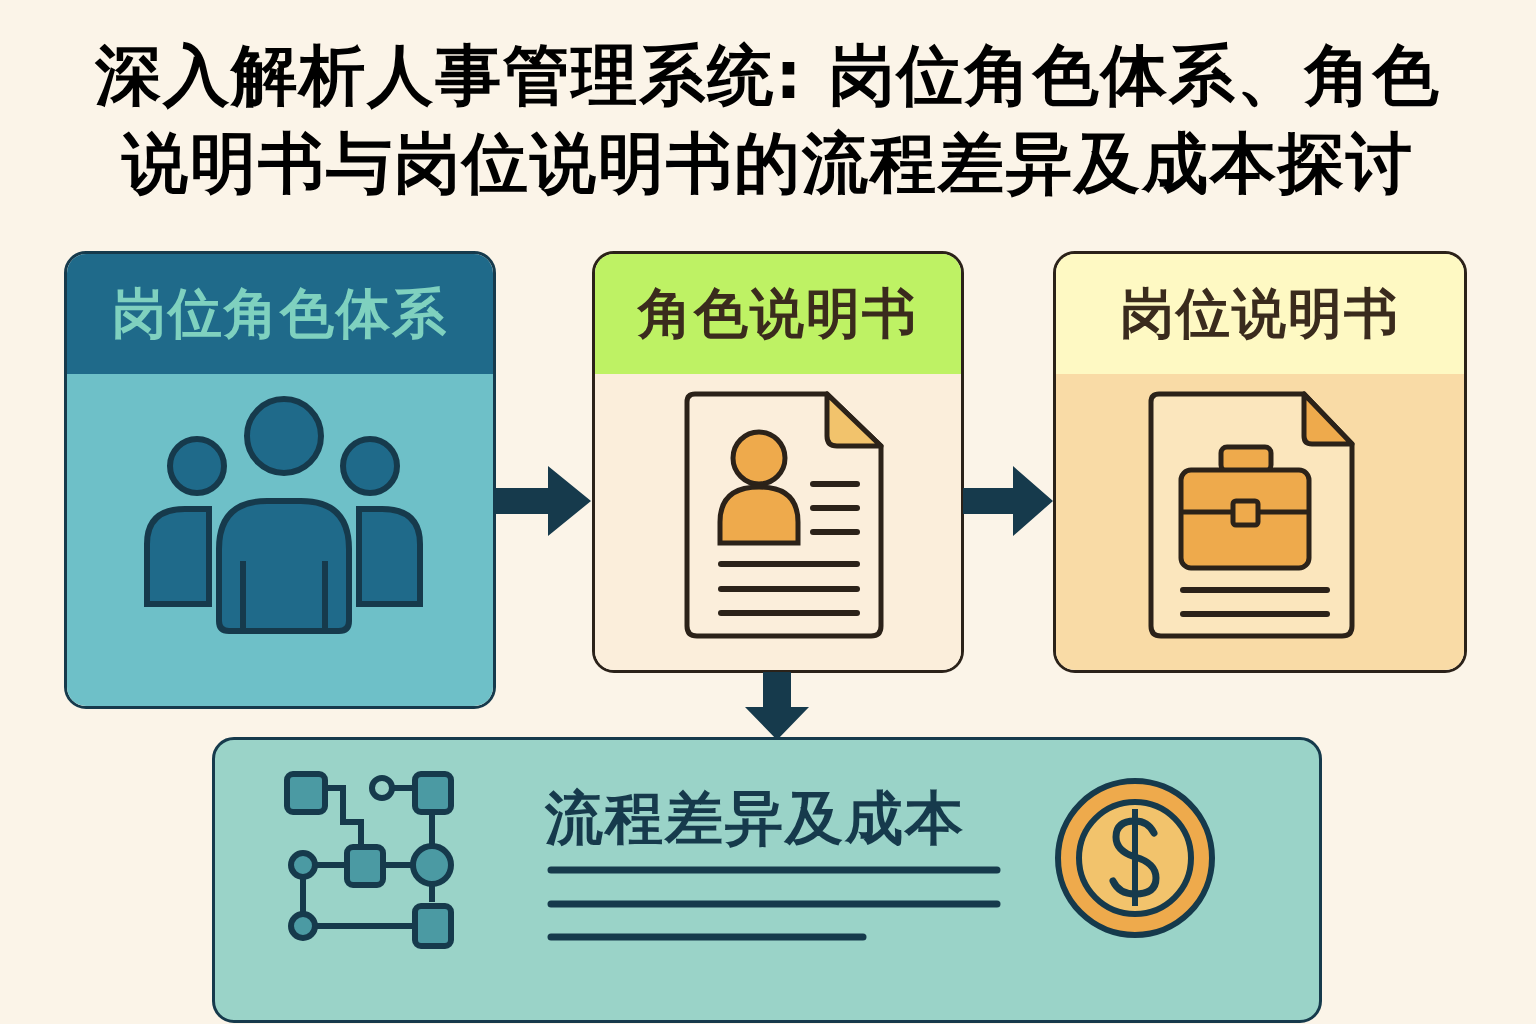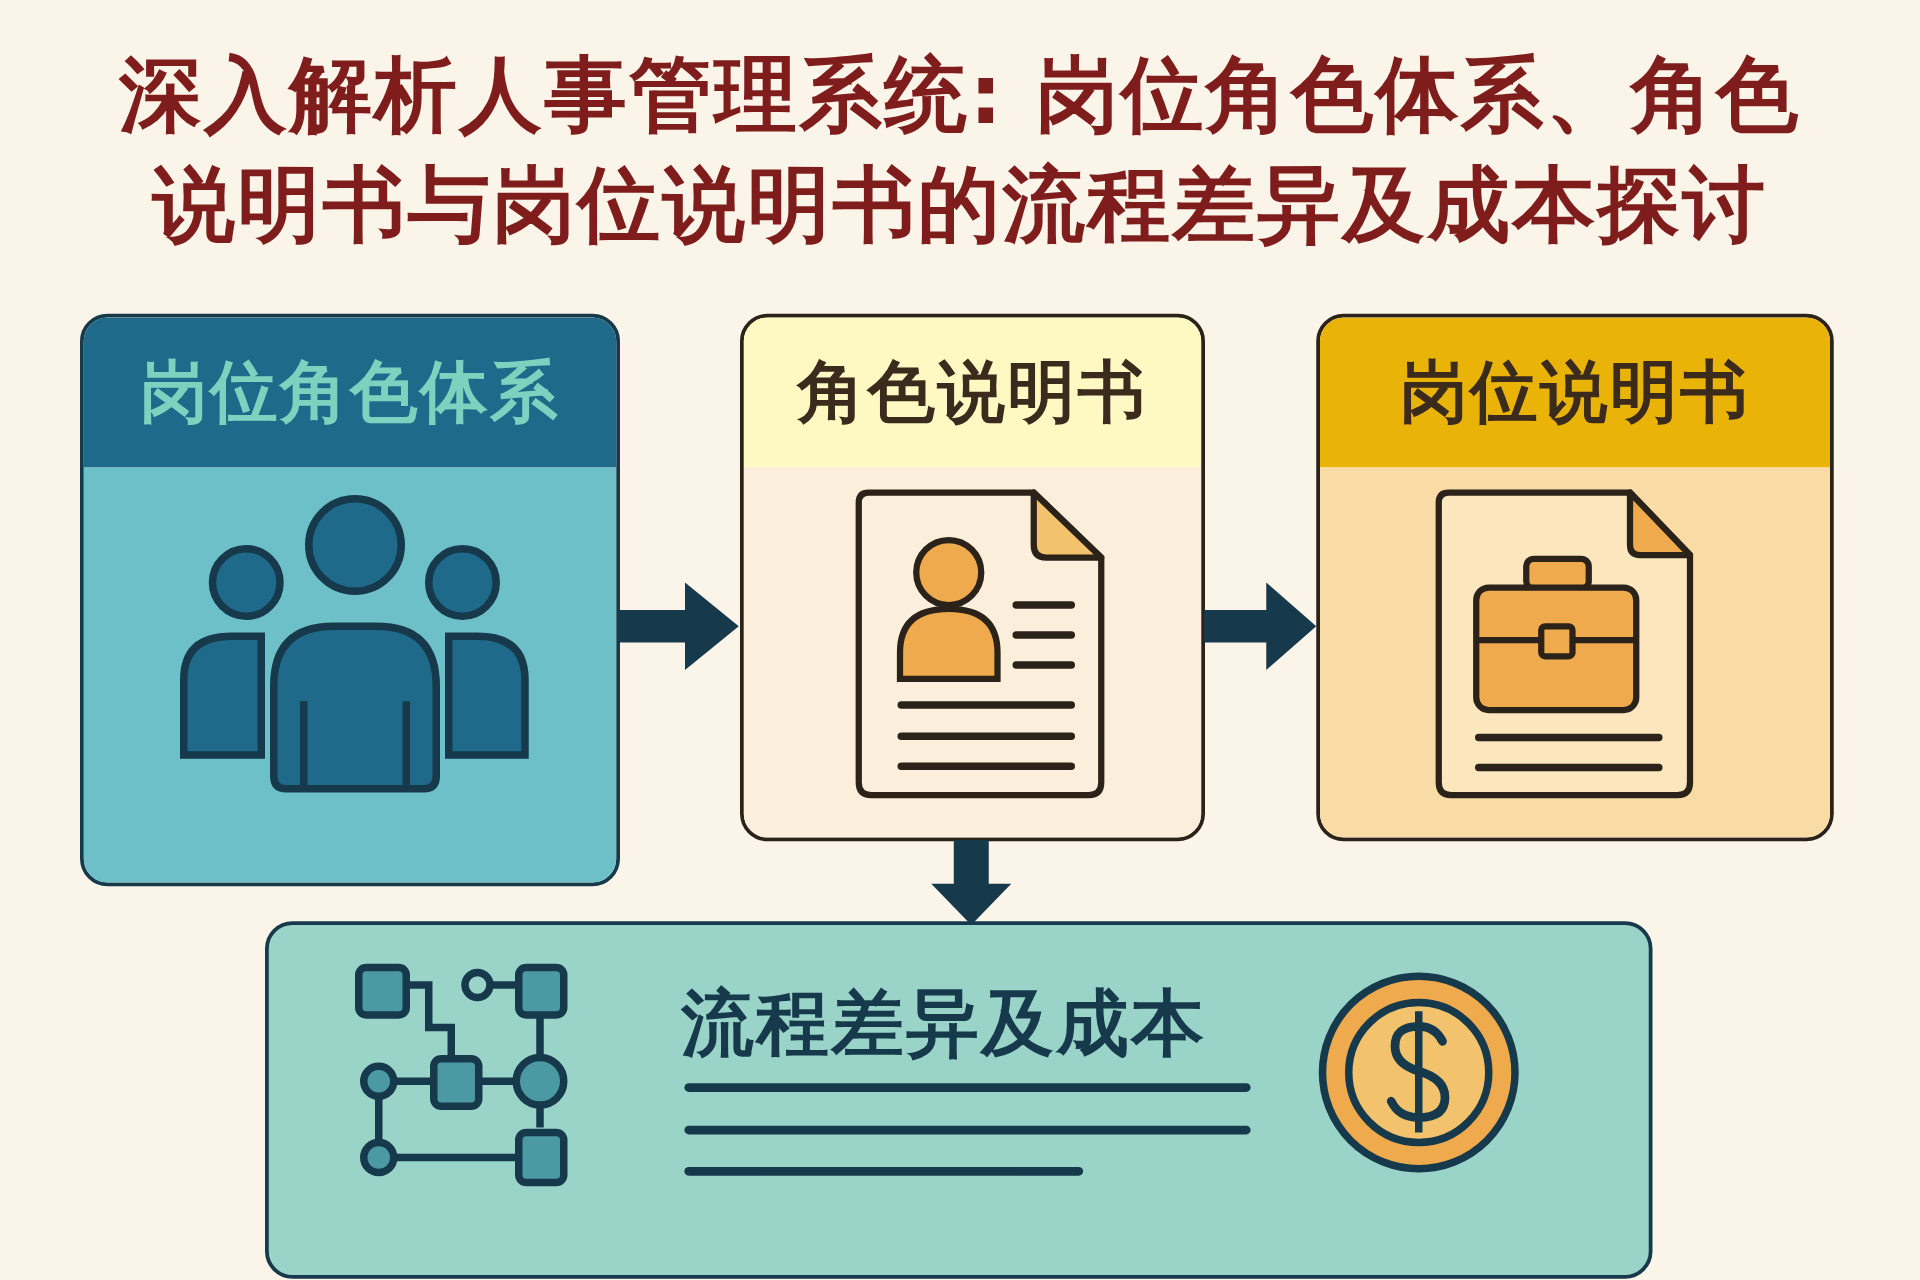--- a/index.html
+++ b/index.html
@@ -3,40 +3,40 @@
 <meta charset="utf-8">
 <style>
   html, body { margin:0; padding:0; }
   body {
     width:1536px; height:1024px; position:relative; overflow:hidden;
     background:#fbf4e8;
     font-family:"DejaVu Sans", "Liberation Sans", sans-serif;
   }
   .title {
     position:absolute; left:0; top:32px; width:1536px;
-    text-align:center; color:#7f1d1d; font-weight:bold;
+    text-align:center; color:#000000; font-weight:bold;
     font-size:66px; line-height:88px; letter-spacing:2px;
   }
   .card {
     position:absolute; border:3px solid #2b2219; border-radius:22px; overflow:hidden;
     box-sizing:border-box;
   }
   .card .head {
     height:120px; display:flex; align-items:center; justify-content:center;
     font-weight:bold; font-size:54px; letter-spacing:2px;
   }
   .card .bodyarea { position:absolute; left:0; right:0; top:120px; bottom:0; }
   #card1 { left:64px; top:251px; width:432px; height:458px; border-color:#163a4c; }
   #card1 .head { background:#1f6a8a; color:#7fd1bf; }
   #card1 .bodyarea { background:#6ec0c8; }
   #card2 { left:592px; top:251px; width:372px; height:422px; }
-  #card2 .head { background:#fef9c3; color:#3a2b1d; }
+  #card2 .head { background:#bef264; color:#3a2b1d; }
   #card2 .bodyarea { background:#fbeedb; }
   #card3 { left:1053px; top:251px; width:414px; height:422px; }
-  #card3 .head { background:#eab308; color:#3a2b1d; }
+  #card3 .head { background:#fef9c3; color:#3a2b1d; }
   #card3 .bodyarea { background:#f9dba6; }
   #card4 {
     position:absolute; left:212px; top:737px; width:1110px; height:286px;
     background:#9ad3c8; border:3px solid #163a4c; border-radius:22px; box-sizing:border-box;
   }
   #card4 .label {
     position:absolute; left:330px; top:40px; font-size:58px; font-weight:bold;
     color:#163a4c; letter-spacing:2px;
   }
   svg { position:absolute; }

